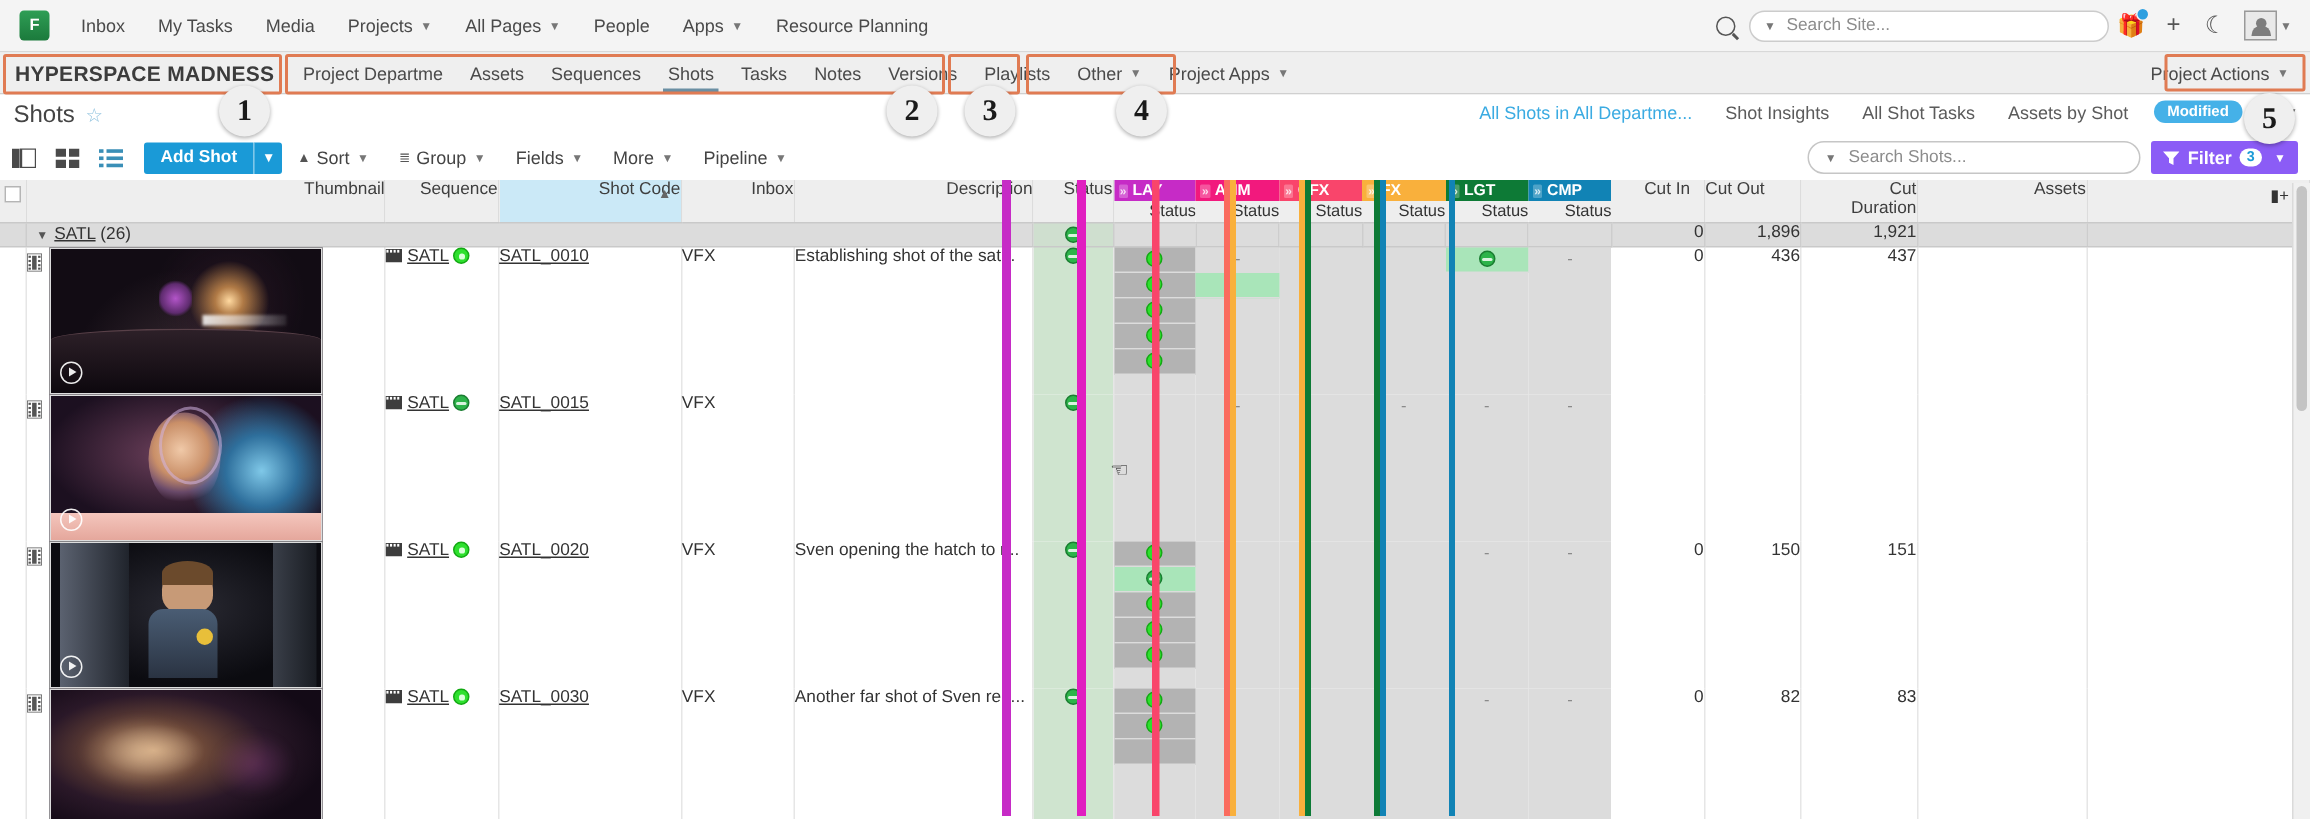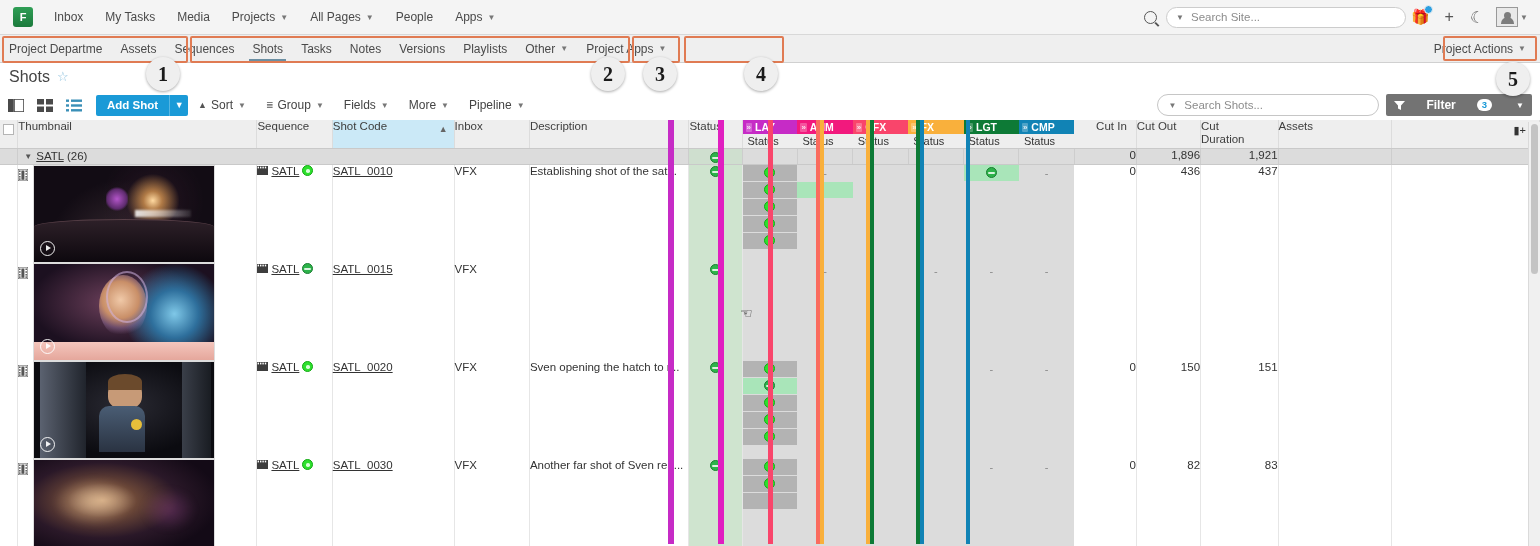--- a/index.html
+++ b/index.html
@@ -151,38 +151,38 @@
   .tb-item .caret { margin-left: 5px; font-size: 8px; color: #777; }
   .tb-item .pre { margin-right: 4px; font-size: 9px; color: #555; }
   .tb-right { position: absolute; right: 8px; top: 4px; display: flex; align-items: center; gap: 7px; }
   .search-shots {
     display: flex; align-items: center; height: 22px; width: 222px;
     border: 1px solid #c6c6c6; border-radius: 11px; background: #fff;
     padding: 0 10px; color: #8c8c8c; font-size: 11.5px;
   }
   .search-shots .caret { font-size: 8px; color: #777; margin-right: 8px; }
   .btn-filter {
-    background: #737373; color: #fff; font-size: 12px; font-weight: bold;
-    height: 22px; padding: 0 8px; display: flex; align-items: center; gap: 21px;
+    background: #8b5cf6; color: #fff; font-size: 12px; font-weight: bold;
+    height: 22px; padding: 0 8px; display: flex; align-items: center; gap: 5px;
     border-radius: 2px;
   }
   .filter-count {
     background: #fff; color: #1a9ad7; border-radius: 8px;
     font-size: 9.5px; font-weight: bold; padding: 1px 5px; line-height: 1;
   }
 
   
   .grid { position: relative; width: 100%; }
   table.sheet { border-collapse: collapse; table-layout: fixed; width: 1540px; }
   table.sheet th, table.sheet td { padding: 0; margin: 0; vertical-align: top; }
 
   thead th {
     background: #eeeeee; border-bottom: 1px solid #c9c9c9;
     font-weight: normal; font-size: 11.5px; color: #3e3e3e;
-    text-align: left; height: 28px; position: relative;
+    text-align: right; height: 28px; position: relative;
     border-right: 1px solid #dcdcdc;
   }
   th.plain { padding: 3px 0 0 6px; }
   th.sorted { background: #cbe9f7; }
   th .sortarrow { position: absolute; right: 6px; top: 4px; font-size: 9px; color: #666; }
   th.check { width: 16px; background:#eee; border-right:1px solid #dcdcdc;}
   .checkbox-hdr { width: 11px; height: 11px; border: 1px solid #b5b5b5; background: #fff; margin: 4px auto 0;}
 
   
   th.step { padding: 0; width: 50px; border-right: none; background: #eee;}
@@ -291,20 +291,23 @@
     <div class="gnav-item">
         <span>All Pages</span>
         <span class="caret">▼</span>
       </div>
     <div class="gnav-item">
         <span>People</span>
       </div>
     <div class="gnav-item">
         <span>Apps</span>
         <span class="caret">▼</span>
+      </div>
+    <div class="gnav-item">
+        <span>Resource Planning</span>
       </div>
 
     <div class="gnav-spacer"></div>
 
     <div class="gnav-right">
       <div class="mag"></div>
       <div class="search-site">
         <span class="caret">▼</span>
         <span>Search Site...</span>
       </div>
@@ -320,20 +323,21 @@
             <div class="head"></div>
               <div class="body"></div>
           </div>
         </div>
         <span class="caret" style="font-size:8px;color:#777;">▼</span>
       </div>
     </div>
   </div>
 
   <div class="projectbar">
+    <div class="proj-title">HYPERSPACE MADNESS</div>
 
     <div class="pnav-item">
         <span>Project Departme</span>
       </div>
     <div class="pnav-item">
         <span>Assets</span>
       </div>
     <div class="pnav-item">
         <span>Sequences</span>
       </div>
@@ -365,20 +369,29 @@
     <div class="pbar-spacer"></div>
     <div class="pnav-item" style="padding-right:14px;">
         <span>Project Actions</span>
         <span class="caret">▼</span>
       </div>
   </div>
 
   <div class="pagehead">
     <h1>Shots</h1>
     <span class="star">☆</span>
+    <div class="head-right">
+      <span class="head-link blue">All Shots in All Departme...</span>
+      <span class="head-link">Shot Insights</span>
+      <span class="head-link">All Shot Tasks</span>
+      <span class="head-link">Assets by Shot</span>
+      <span class="pill-modified">Modified</span>
+      <span class="page-ico">📄</span>
+      <span class="caret" style="font-size:8px;color:#666;margin-left:6px;">▼</span>
+    </div>
   </div>
 
   <div class="toolbar">
     <div class="vmode">
       <svg class="vm-ico" viewBox="0 0 16 13">
           <rect x="0" y="0" width="5" height="13" fill="#4a4a4a"></rect>
           <rect x="6" y="0" width="10" height="13" fill="none" stroke="#4a4a4a" stroke-width="1.6"></rect>
         </svg>
       <svg class="vm-ico" viewBox="0 0 16 13">
           <rect x="0" y="0" width="7" height="5.5" fill="#4a4a4a"></rect>

